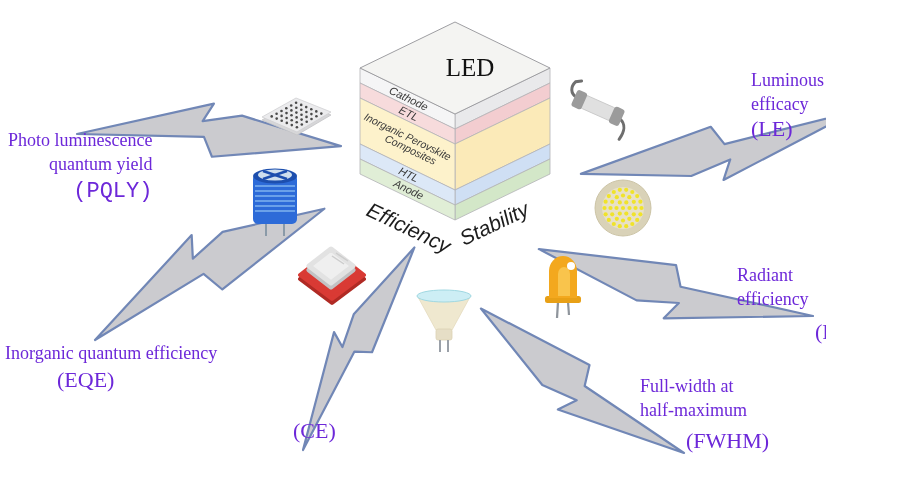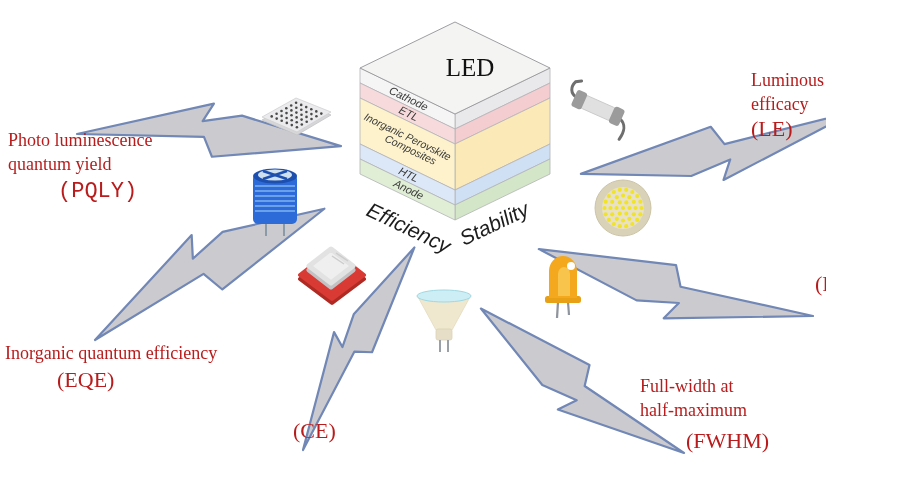--- a/index.html
+++ b/index.html
@@ -1,19 +1,19 @@
 <!DOCTYPE html>
 <html><head>
 <meta charset="utf-8">
 <style>
   html,body{margin:0;padding:0;background:#fff;}
   #canvas{position:relative;width:826px;height:495px;background:#ffffff;overflow:hidden;
           font-family:"Liberation Serif",serif;color:#161616;}
   #scene{position:absolute;left:0;top:0;}
-  .metric{position:absolute;font-size:18px;line-height:24px;color:#b91c1c;}
+  .metric{position:absolute;font-size:18px;line-height:24px;color:#6d28d9;}
   .metric .abbr{font-size:22px;line-height:26px;}
   .bolt{fill:#cbcbcf;stroke:#7187b6;stroke-width:2.2;stroke-linejoin:round;}
   .layer-lbl{font-family:"Liberation Sans",sans-serif;font-style:italic;fill:#3a3a3a;}
   .axis-lbl{font-family:"Liberation Sans",sans-serif;font-style:italic;fill:#1c1c1c;font-size:21px;}
   .led-lbl{font-family:"Liberation Serif",serif;font-size:25px;fill:#111;}
   .edge{stroke:#b2b2b6;stroke-width:0.8;}
 </style>
 </head>
 <body>
 
@@ -194,32 +194,33 @@
 
   <g transform="translate(598,108) rotate(24)">
     <path d="M-24,-1 C-31,-2 -34,-8 -31,-15 l5,-3" fill="none" stroke="#6e6e6e" stroke-width="3" stroke-linecap="round"></path>
     <path d="M24,1 C32,3 34,11 32,20" fill="none" stroke="#6e6e6e" stroke-width="3" stroke-linecap="round"></path>
     <rect x="-20" y="-7" width="40" height="14" rx="6" fill="#e0e0e0" stroke="#c6c6c6" stroke-width="0.8"></rect>
     <rect x="-26" y="-9" width="11" height="18" rx="3" fill="#9b9b9b"></rect>
     <rect x="15" y="-9" width="11" height="18" rx="3" fill="#9b9b9b"></rect>
   </g>
 </svg>
 
-  <div class="metric" style="left:8px;top:128px;">
+  <div class="metric" style="left:8px;top:128px;text-align:right;">
     <div>Photo luminescence</div>
     <div>quantum yield</div>
     <div class="abbr" style="margin-left:50px;margin-top:3px;font-family:Liberation Mono, monospace;">(PQLY)</div>
   </div>
 
   <div class="metric" style="left:751px;top:68px;">
     <div>Luminous efficacy</div>
     <div class="abbr" style="margin-top:0px;">(LE)</div>
   </div>
 
   <div class="metric" style="left:737px;top:263px;">
+    <div>Radiant efficiency</div>
     <div class="abbr" style="margin-left:78px;margin-top:8px;">(RE)</div>
   </div>
 
   <div class="metric" style="left:5px;top:341px;">
     <div>Inorganic quantum efficiency</div>
     <div class="abbr" style="margin-left:52px;margin-top:2px;">(EQE)</div>
   </div>
 
   <div class="metric" style="left:293px;top:408px;">
     <div class="abbr" style="margin-top:10px;">(CE)</div>

